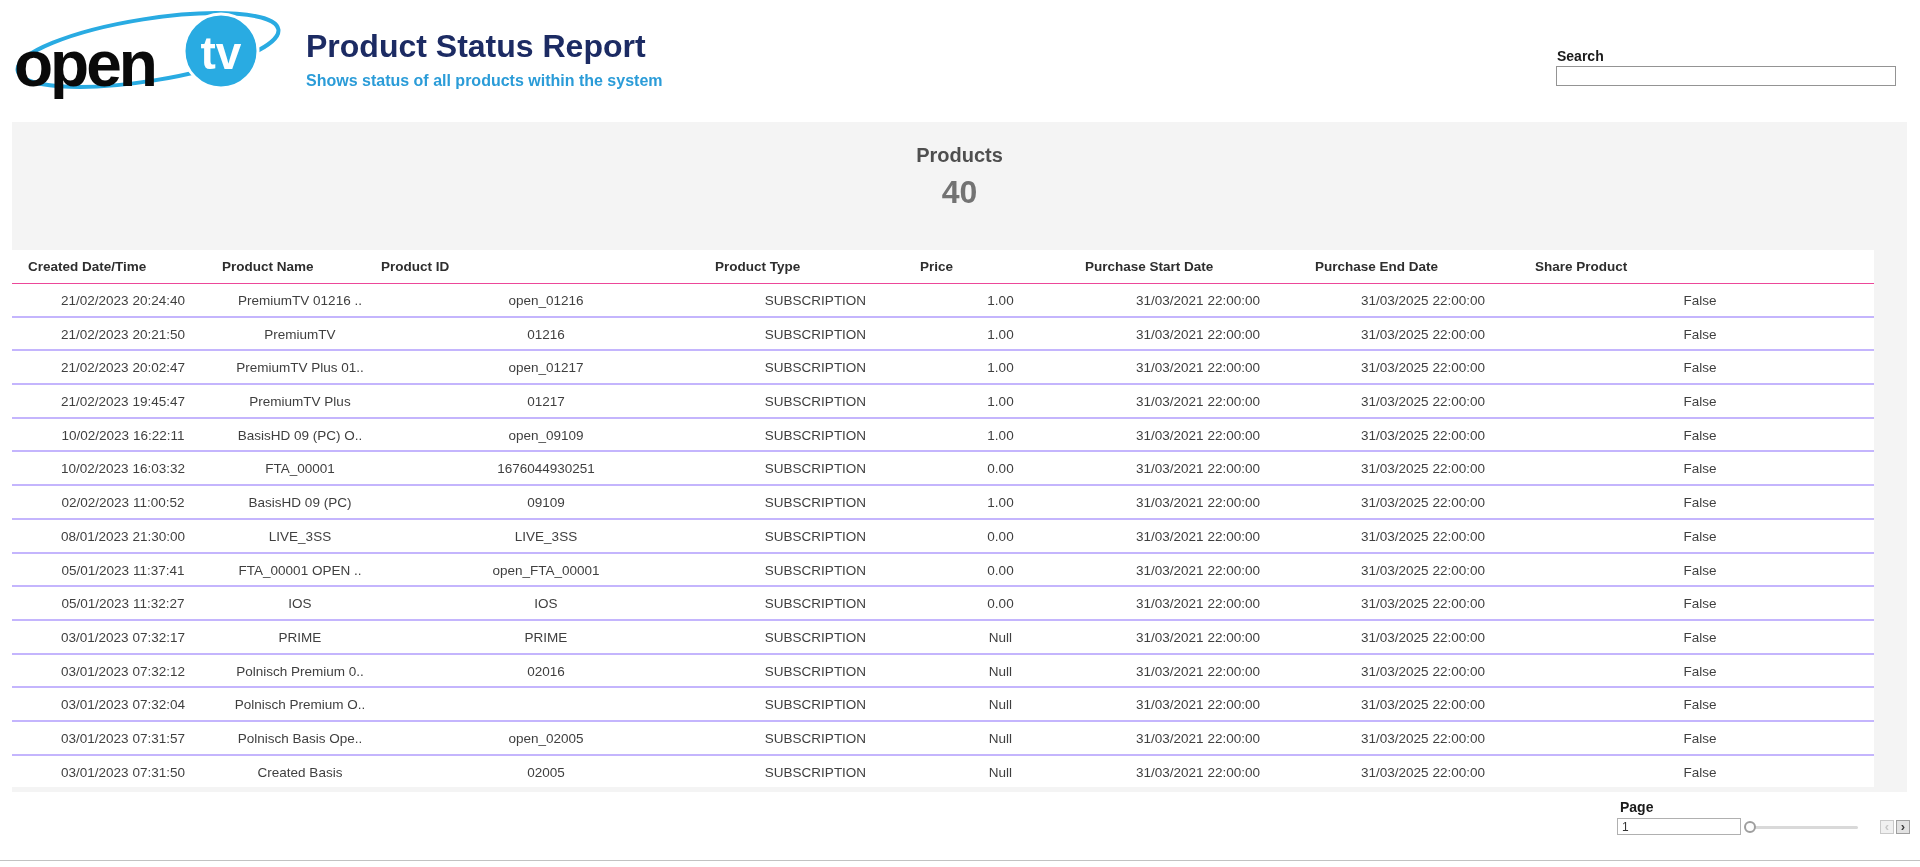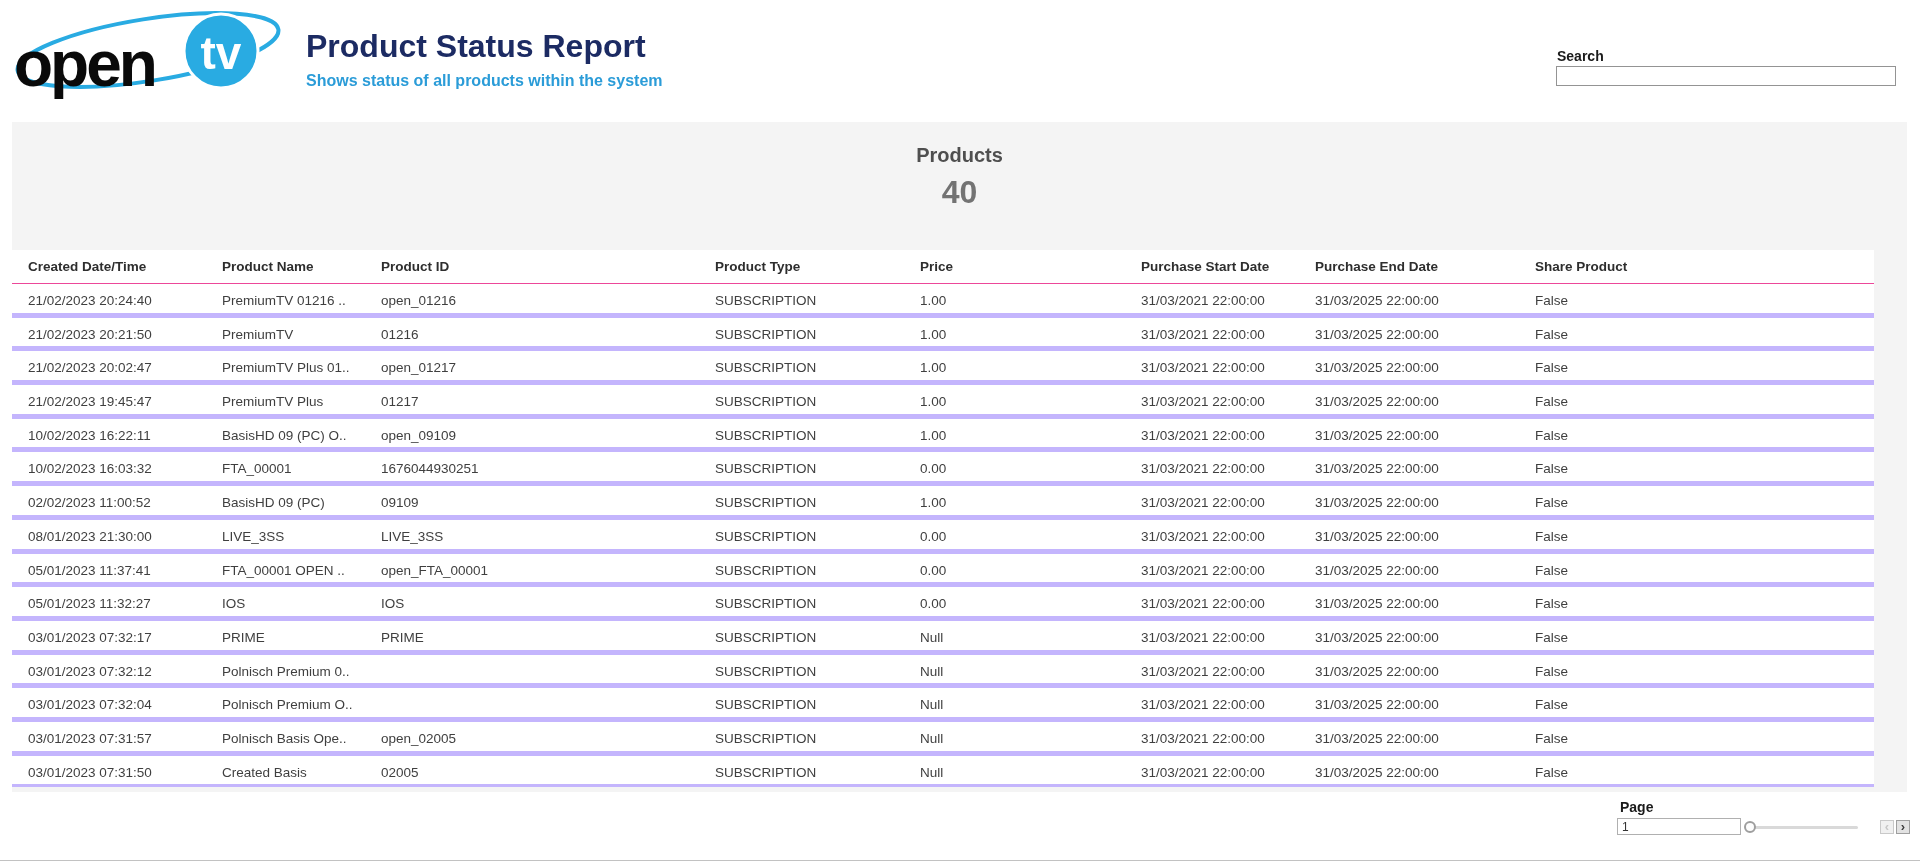--- a/index.html
+++ b/index.html
@@ -41,35 +41,36 @@
   }
   
   .table {
     position:absolute; left:0; top:128px; width:1862px; height:537px;
     background:#ffffff; overflow:hidden;
   }
   .thead {
     position:relative; height:34px; border-bottom:1px solid #ec4899;
   }
   .tr {
-    position:relative; height:33.7px; border-bottom:5px solid #c4b5fd;
+    position:relative; height:33.7px; border-bottom:2px solid #c4b5fd;
     background:#fff;
+    text-align:center;
   }
   .th, .td {
     position:absolute; top:0; white-space:nowrap; overflow:hidden;
     line-height:33px; font-size:13.5px;
   }
   .th { font-weight:bold; color:#2e2e2e; }
   .td { color:#3f3f3f; }
   .c0 { left:16px;   width:190px; }
   .c1 { left:210px;  width:156px; }
   .c2 { left:369px;  width:330px; }
   .c3 { left:703px;  width:201px; }
   .c4 { left:908px;  width:161px; }
-  .c5 { left:1129px; width:226px; }
+  .c5 { left:1073px; width:226px; }
   .c6 { left:1303px; width:216px; }
   .c7 { left:1523px; width:330px; }
   
   .page-label {
     position:absolute; left:1620px; top:799px; font-size:14px; font-weight:bold; color:#1a1a1a;
   }
   .page-input {
     position:absolute; left:1617px; top:818px; width:124px; height:17px;
     border:1px solid #b0b0b0; background:#fff; font-size:12px; padding:0 4px;
     font-family:"Liberation Sans", sans-serif; outline:none; color:#333;
@@ -234,20 +235,21 @@
           <div class="td c2">PRIME</div>
           <div class="td c3">SUBSCRIPTION</div>
           <div class="td c4">Null</div>
           <div class="td c5">31/03/2021 22:00:00</div>
           <div class="td c6">31/03/2025 22:00:00</div>
           <div class="td c7">False</div>
         </div>
         <div class="tr">
           <div class="td c0">03/01/2023 07:32:12</div>
           <div class="td c1">Polnisch Premium 0..</div>
+          <div class="td c2">02016</div>
           <div class="td c3">SUBSCRIPTION</div>
           <div class="td c4">Null</div>
           <div class="td c5">31/03/2021 22:00:00</div>
           <div class="td c6">31/03/2025 22:00:00</div>
           <div class="td c7">False</div>
         </div>
         <div class="tr">
           <div class="td c0">03/01/2023 07:32:04</div>
           <div class="td c1">Polnisch Premium O..</div>
           <div class="td c3">SUBSCRIPTION</div>

